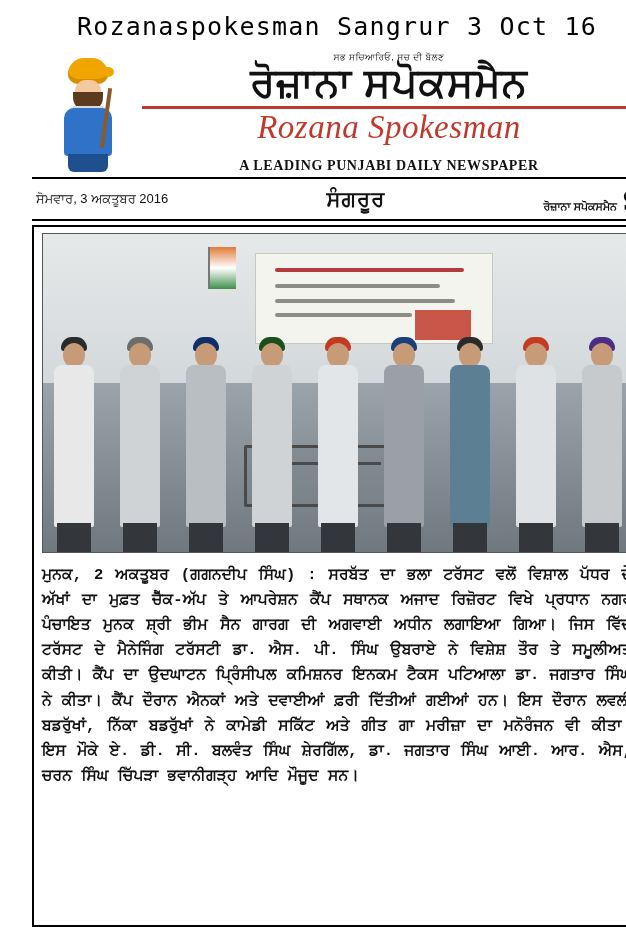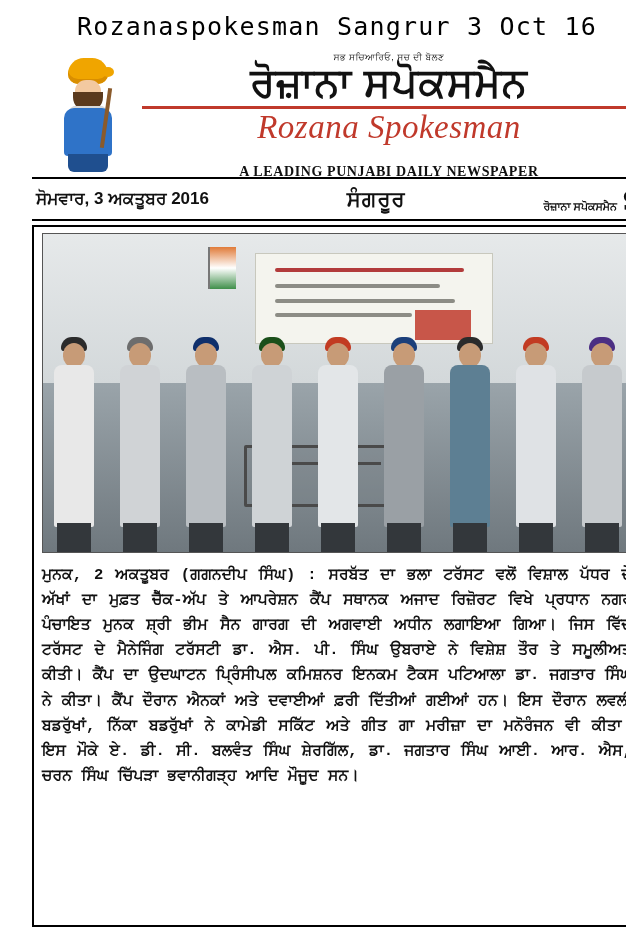--- a/index.html
+++ b/index.html
@@ -156,37 +156,37 @@
     line-height: 1;
     letter-spacing: .5px;
     white-space: nowrap;
   }
   .mast-tagline {
     font-family: "Liberation Serif", serif;
     font-weight: bold;
     font-size: 14px;
     letter-spacing: .6px;
     color: #111;
-    margin-top: 20px;
+    margin-top: 14px;
     white-space: nowrap;
   }
 
   
   .datebar {
     margin: 0 8px;
     height: 40px;
     display: flex;
     align-items: center;
     justify-content: space-between;
     border-bottom: 2px solid #000;
     padding: 0 4px;
   }
   .datebar-left {
-    font-size: 17px;
-    font-weight: bold;
+    font-size: 13px;
+    font-weight: normal;
     color: #111;
     white-space: nowrap;
   }
   .datebar-center {
     font-size: 21px;
     font-weight: bold;
     color: #111;
     letter-spacing: 1px;
   }
   .datebar-right {

